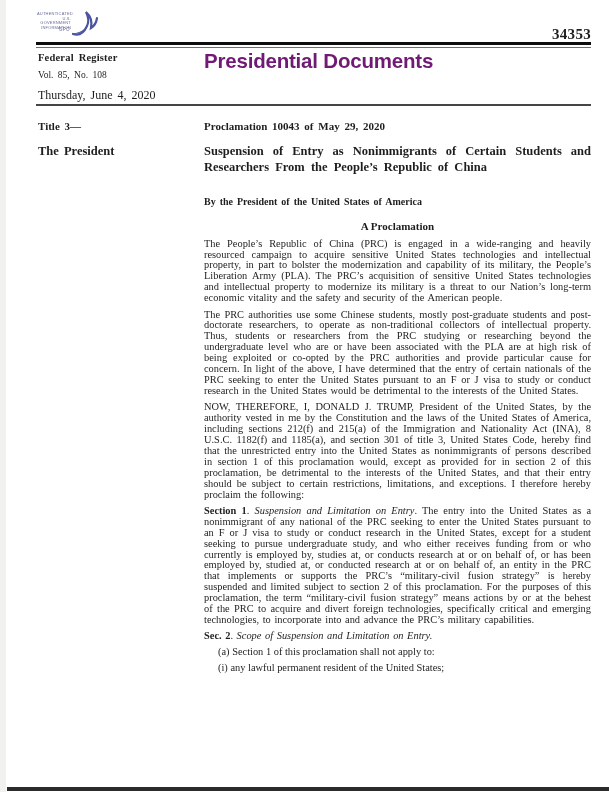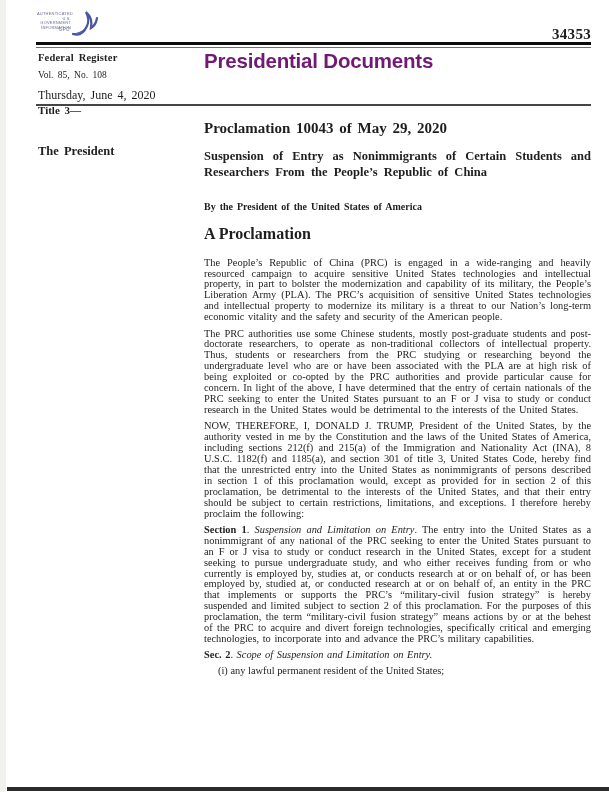--- a/index.html
+++ b/index.html
@@ -51,31 +51,31 @@
   .fr-vol   { font-size:9.5px; margin-top:7px; word-spacing:2px; }
   .fr-date  { font-size:12px; margin-top:7.5px; word-spacing:2px; }
 
   .pd-heading {
     position:absolute; left:204px; top:49px;
     font-family:"Liberation Sans", sans-serif;
     font-size:20.5px; font-weight:bold; letter-spacing:-0.2px;
     color:#701a75;
   }
 
-  .sidebar-title3 { position:absolute; left:38px; top:104px; font-size:11px; font-weight:bold; word-spacing:2px;text-align:center; }
+  .sidebar-title3 { position:absolute; left:38px; top:120px; font-size:11px; font-weight:bold; word-spacing:2px;text-align:center; }
   .sidebar-president { position:absolute; left:38px; top:144px; font-size:12.5px; font-weight:bold; word-spacing:2px; }
 
   .doc { position:absolute; left:204px; top:120px; width:387px; }
-  .proc-line { font-size:15px; font-weight:bold; word-spacing:2px; margin-bottom:12px; }
+  .proc-line { font-size:11px; font-weight:bold; word-spacing:2px; margin-bottom:12px; }
   .doc-title {
     font-size:12.5px; font-weight:bold; line-height:15.8px;
     text-align:justify; word-spacing:3px; margin-bottom:20px;
   }
   .byline { font-size:10px; font-weight:bold; word-spacing:1.5px; margin-bottom:13px; }
-  .subheading { font-size:16px; font-weight:bold; margin-bottom:15px; }
+  .subheading { font-size:11px; font-weight:bold; margin-bottom:7px;text-align:center; }
   .para {
     font-size:10.4px; line-height:10.9px; text-align:justify;
     word-spacing:1px; margin-bottom:5.5px;
     hyphens:auto; -webkit-hyphens:auto;
   }
   .sec-label { font-weight:bold; }
   .sec-italic { font-style:italic; }
   .sec2-item { font-size:10.4px; line-height:10.9px; text-indent:14px; margin-top:5px; }
 </style>
 </head>
@@ -122,14 +122,15 @@
   <div class="subheading">A Proclamation</div>
 
   <p class="para">The People’s Republic of China (PRC) is engaged in a wide-ranging and heavily resourced campaign to acquire sensitive United States technologies and intellectual property, in part to bolster the modernization and capability of its military, the People’s Liberation Army (PLA). The PRC’s acquisition of sensitive United States technologies and intellectual property to modernize its military is a threat to our Nation’s long-term economic vitality and the safety and security of the American people.</p>
   <p class="para">The PRC authorities use some Chinese students, mostly post-graduate students and post-doctorate researchers, to operate as non-traditional collectors of intellectual property. Thus, students or researchers from the PRC studying or researching beyond the undergraduate level who are or have been associated with the PLA are at high risk of being exploited or co-opted by the PRC authorities and provide particular cause for concern. In light of the above, I have determined that the entry of certain nationals of the PRC seeking to enter the United States pursuant to an F or J visa to study or conduct research in the United States would be detrimental to the interests of the United States.</p>
   <p class="para">NOW, THEREFORE, I, DONALD J. TRUMP, President of the United States, by the authority vested in me by the Constitution and the laws of the United States of America, including sections 212(f) and 215(a) of the Immigration and Nationality Act (INA), 8 U.S.C. 1182(f) and 1185(a), and section 301 of title 3, United States Code, hereby find that the unrestricted entry into the United States as nonimmigrants of persons described in section 1 of this proclamation would, except as provided for in section 2 of this proclamation, be detrimental to the interests of the United States, and that their entry should be subject to certain restrictions, limitations, and exceptions. I therefore hereby proclaim the following:</p>
 
   <p class="para"><span class="sec-label">Section 1</span><span>. </span><span class="sec-italic">Suspension and Limitation on Entry</span><span>. </span><span>The entry into the United States as a nonimmigrant of any national of the PRC seeking to enter the United States pursuant to an F or J visa to study or conduct research in the United States, except for a student seeking to pursue undergraduate study, and who either receives funding from or who currently is employed by, studies at, or conducts research at or on behalf of, or has been employed by, studied at, or conducted research at or on behalf of, an entity in the PRC that implements or supports the PRC’s “military-civil fusion strategy” is hereby suspended and limited subject to section 2 of this proclamation. For the purposes of this proclamation, the term “military-civil fusion strategy” means actions by or at the behest of the PRC to acquire and divert foreign technologies, specifically critical and emerging technologies, to incorporate into and advance the PRC’s military capabilities.</span></p>
 
   <p class="para" style="margin-bottom:0;"><span class="sec-label">Sec. 2</span><span>. </span><span class="sec-italic">Scope of Suspension and Limitation on Entry.</span></p>
 
+  <p class="sec2-item">(a) Section 1 of this proclamation shall not apply to:</p>
   <p class="sec2-item">(i) any lawful permanent resident of the United States;</p>
 </div>
 
 </body></html>

